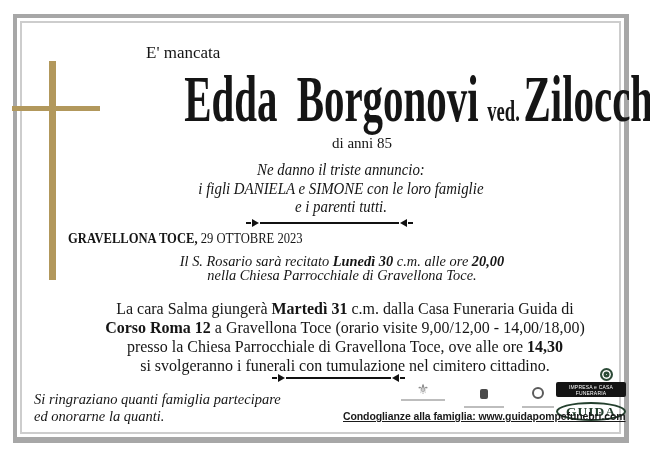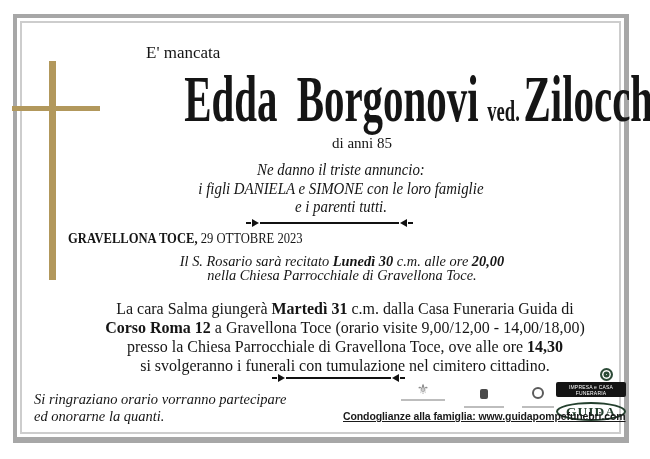--- a/index.html
+++ b/index.html
@@ -143,21 +143,21 @@
 
   <div class="divider divider-2">
     <span class="div-tail"></span>
     <span class="div-arrow-l"></span>
     <span class="div-line"></span>
     <span class="div-arrow-r"></span>
     <span class="div-tail"></span>
   </div>
 
   <div class="thanks">
-    <div>Si ringraziano orario vorranno partecipare</div>
+    <div>Si ringraziano quanti famiglia partecipare</div>
     <div>ed onorarne la quanti.</div>
   </div>
 
   <div class="logo logo-1">
     <span class="logo-glyph">⚜</span>
     <div class="cap" style="width:44px;"></div>
   </div>
   <div class="logo logo-2">
     <span class="mini-block"></span>
     <div class="cap" style="width:40px;"></div>

